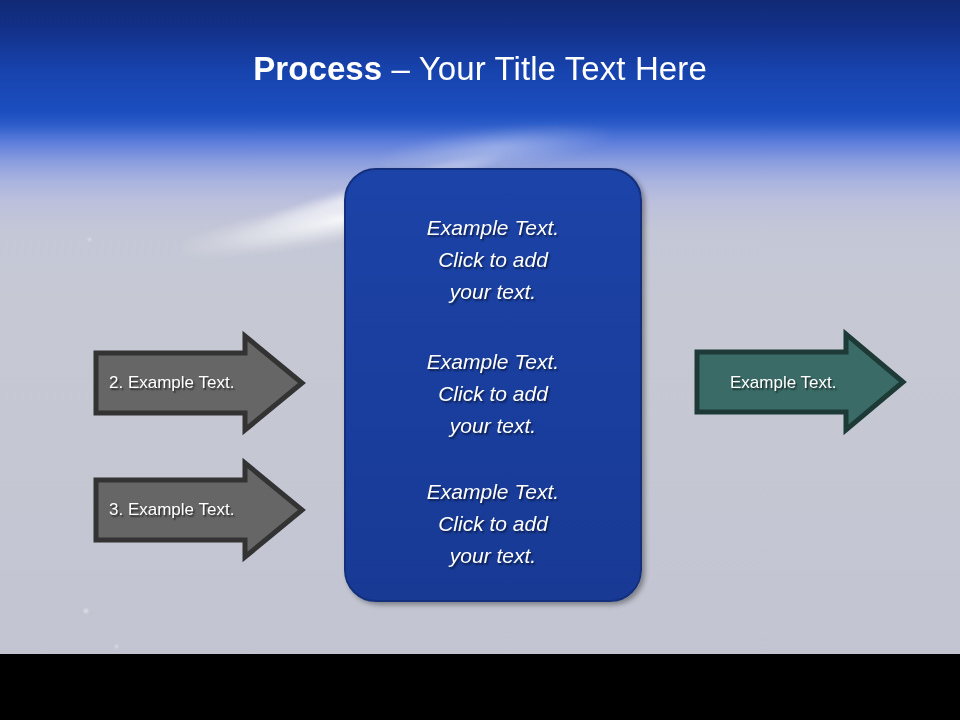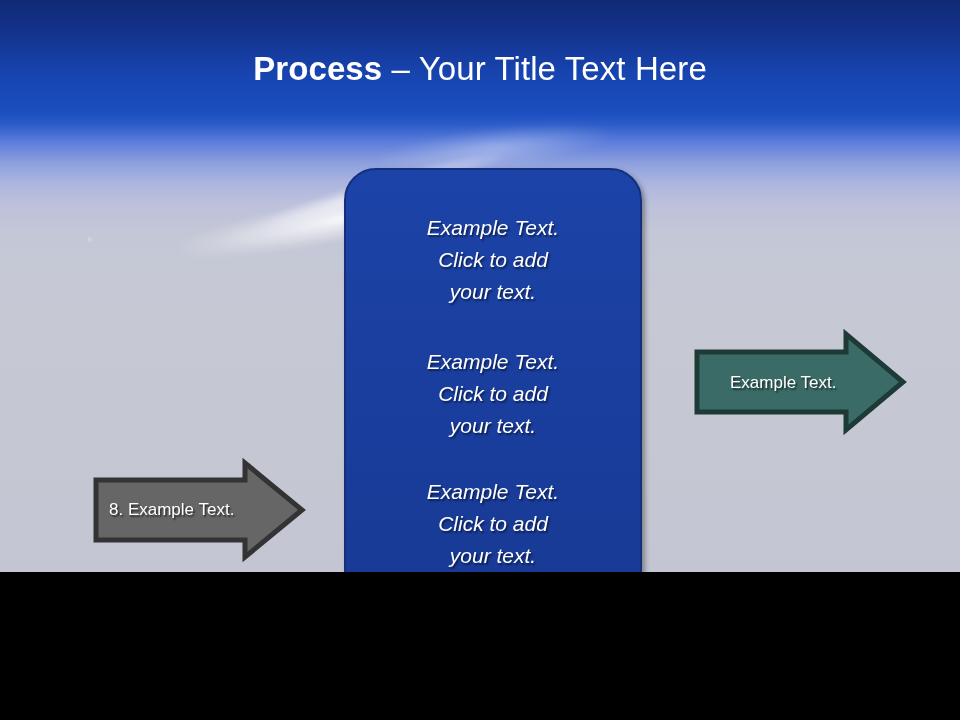--- a/index.html
+++ b/index.html
@@ -3,21 +3,21 @@
 <meta charset="utf-8">
 <style>
   html, body {
     margin: 0;
     padding: 0;
     background: #000;
   }
   #slide {
     position: relative;
     width: 960px;
-    height: 572px;
+    height: 654px;
     overflow: hidden;
     font-family: "Liberation Sans", sans-serif;
     background: #0369a1;
   }
 
   
   .bg-sky {
     position: absolute;
     left: 0; top: 0;
     width: 960px; height: 720px;
@@ -159,26 +159,32 @@
   <div class="bg-speck" style="left:84px;  top:609px; width:4px;  height:4px;"></div>
   <div class="bg-speck" style="left:115px; top:645px; width:3px;  height:3px;"></div>
   <div class="bg-speck" style="left:147px; top:662px; width:3px;  height:3px;"></div>
   <div class="bg-speck" style="left:45px;  top:655px; width:2px;  height:2px;"></div>
 
   <div class="slide-title">
     <span class="t-bold">Process</span><span class="t-norm"> – Your Title Text Here</span>
   </div>
 
 
+  <div class="arrow arrow-gray arrow-gray-2">
+    <svg width="212" height="100" viewBox="0 0 212 100">
+      <polygon points="3,20 152,20 152,3 209,50 152,97 152,80 3,80" fill="#666666" stroke="#333333" stroke-width="5" stroke-linejoin="miter"></polygon>
+    </svg>
+    <span class="arrow-label">2. Example Text.</span>
+  </div>
 
   <div class="arrow arrow-gray arrow-gray-3">
     <svg width="212" height="100" viewBox="0 0 212 100">
       <polygon points="3,20 152,20 152,3 209,50 152,97 152,80 3,80" fill="#666666" stroke="#333333" stroke-width="5" stroke-linejoin="miter"></polygon>
     </svg>
-    <span class="arrow-label">8. Example Text.</span>
+    <span class="arrow-label">3. Example Text.</span>
   </div>
 
   <div class="center-panel">
     <div class="panel-block b1">
       <span class="ln">Example Text.</span>
       <span class="ln">Click  to add</span>
       <span class="ln">your text.</span>
     </div>
     <div class="panel-block b2">
       <span class="ln">Example Text.</span>

